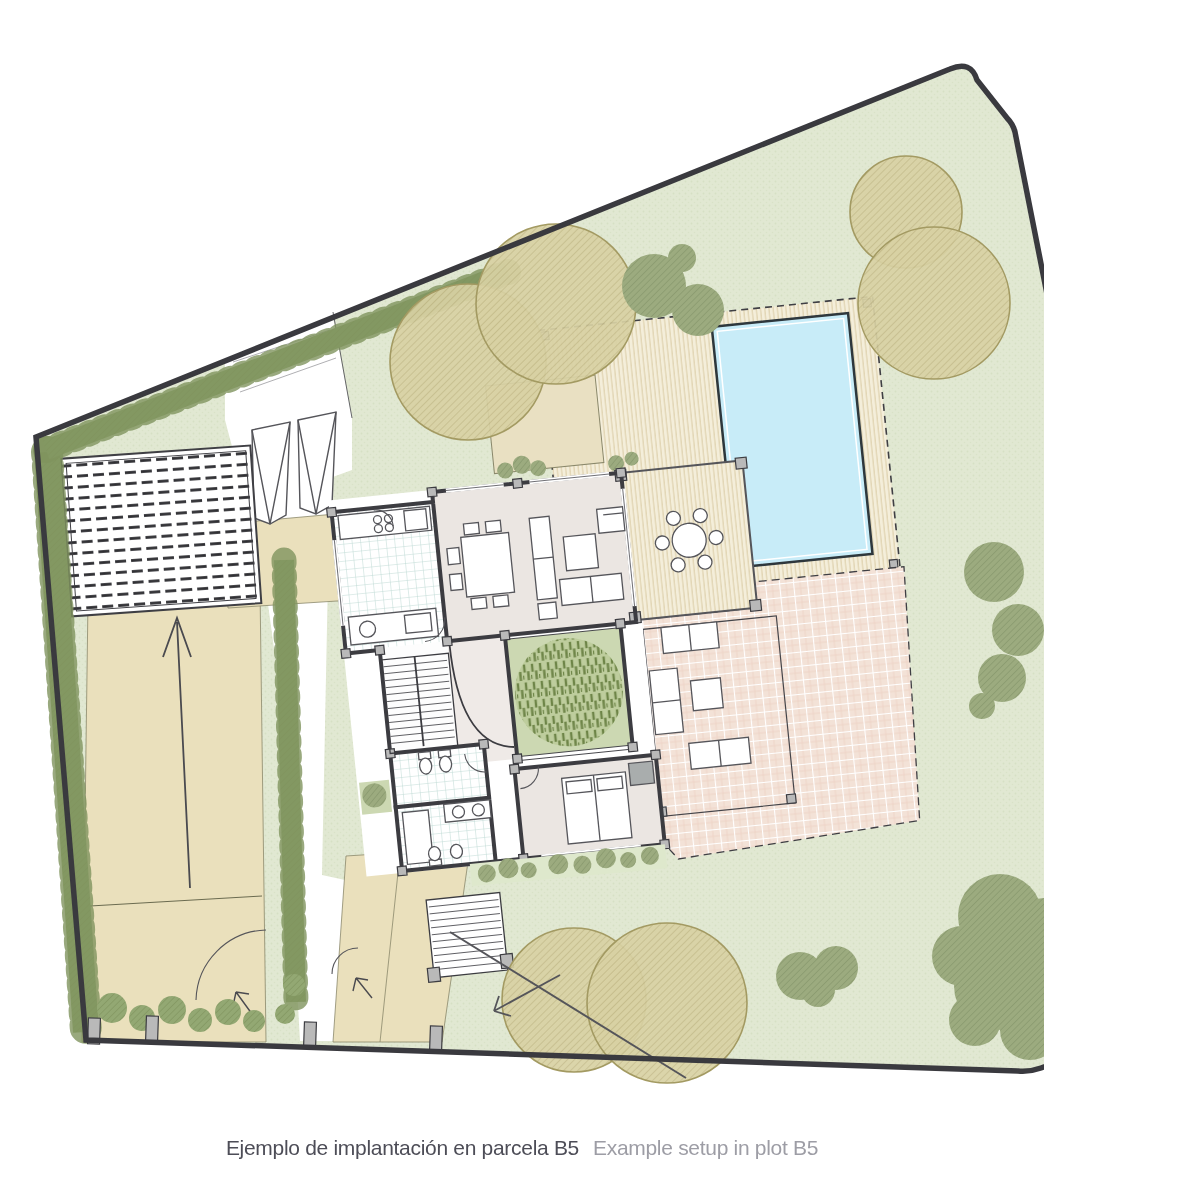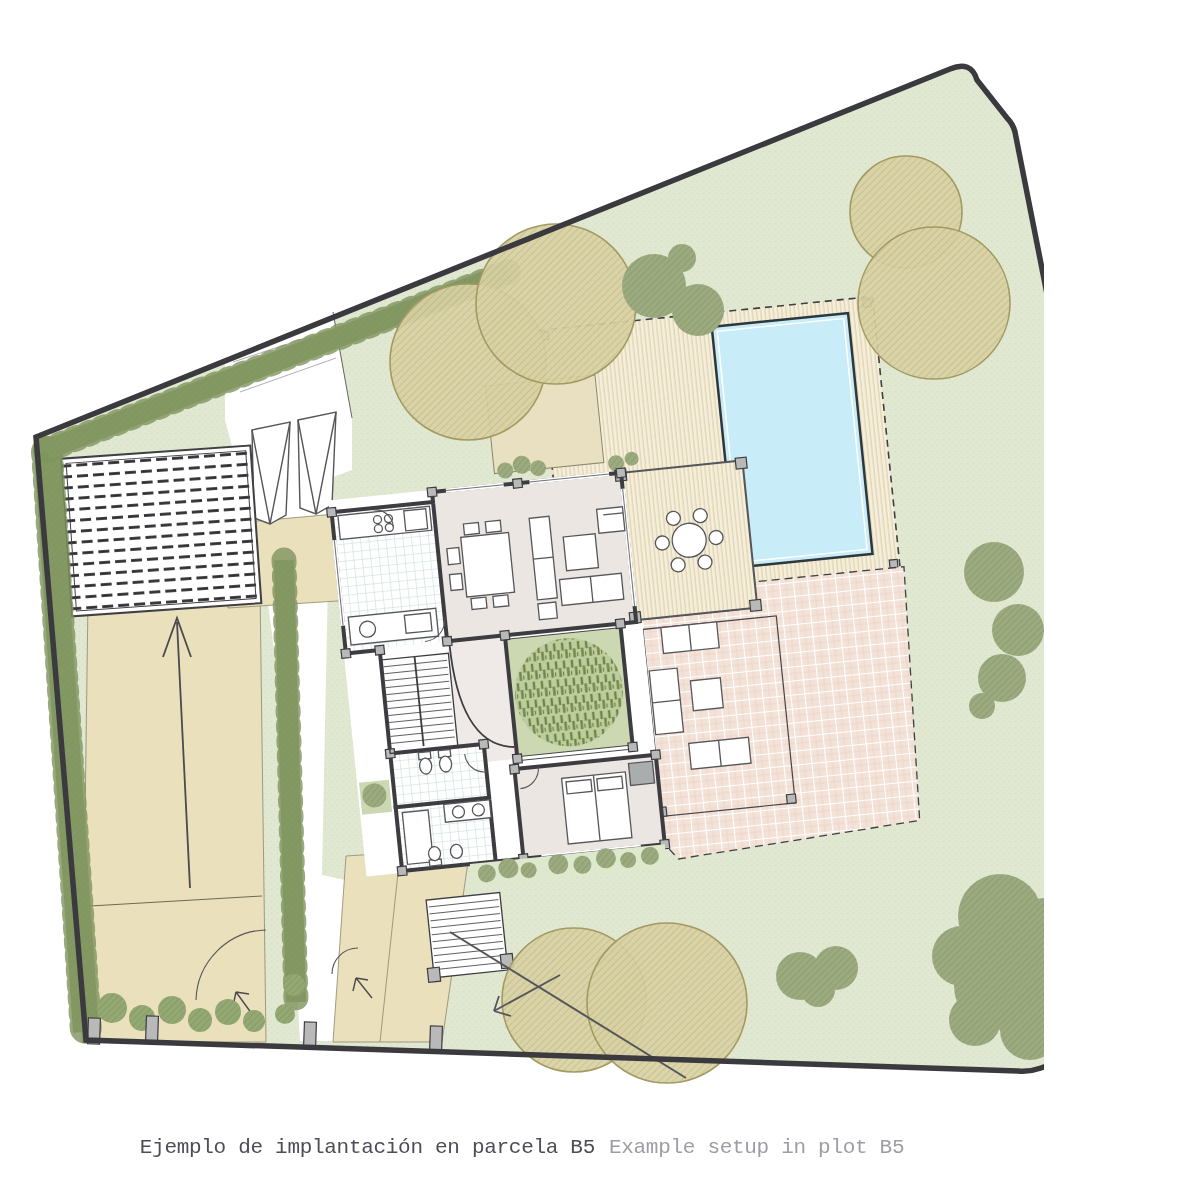--- a/index.html
+++ b/index.html
@@ -1,17 +1,17 @@
 <!DOCTYPE html>
 <html style="--paper: #ffffff; --line: #3a3a3f; --lawn: #e1e8d2; --lawn-dot: #cdd8b8; --hedge: #93a873; --hedge-dark: #7f935e; --tree-tan: #d8d1a3; --tree-tan-edge: #a39a62; --tree-green: #9cab7f; --tree-green-dark: #849566; --drive: #eae0bc; --patio: #e9e0c2; --deck: #f4eeda; --deck-stripe: #e2d6b5; --pool: #c8ecf8; --terrace: #f3e2d7; --floor: #ebe6e2; --court: #ccd8b2; --court-tree: #6e8548; --tile-line: #bedad4; --wall: #3c3c41; --caption: #4d4d57; --caption2: #9d9da5;"><head>
 <meta charset="utf-8">
 <style>
   html,body{margin:0;padding:0;background:#fff;}
   .stage{position:relative;width:1044px;height:1200px;background:#fff;overflow:hidden;
-         font-family:Liberation Mono, monospace;}
+         font-family:Liberation Sans, sans-serif;}
   svg{position:absolute;left:0;top:0;}
   
   .lawnFill{fill:url(#lawnPat);}
   .courtW{fill:var(--paper,#fff);}
   .drive{fill:var(--drive,#eae0bc);stroke:#8a886b;stroke-width:.8;}
   .patio{fill:var(--patio,#e9e0c2);stroke:#8a886b;stroke-width:1;}
   .floor{fill:var(--floor,#ebe6e2);}
   .floor2{fill:#efeae7;}
   .court{fill:var(--court,#ccd8b2);}
   .pool{fill:var(--pool,#c8ecf8);stroke:#2e373c;stroke-width:2.5;}

